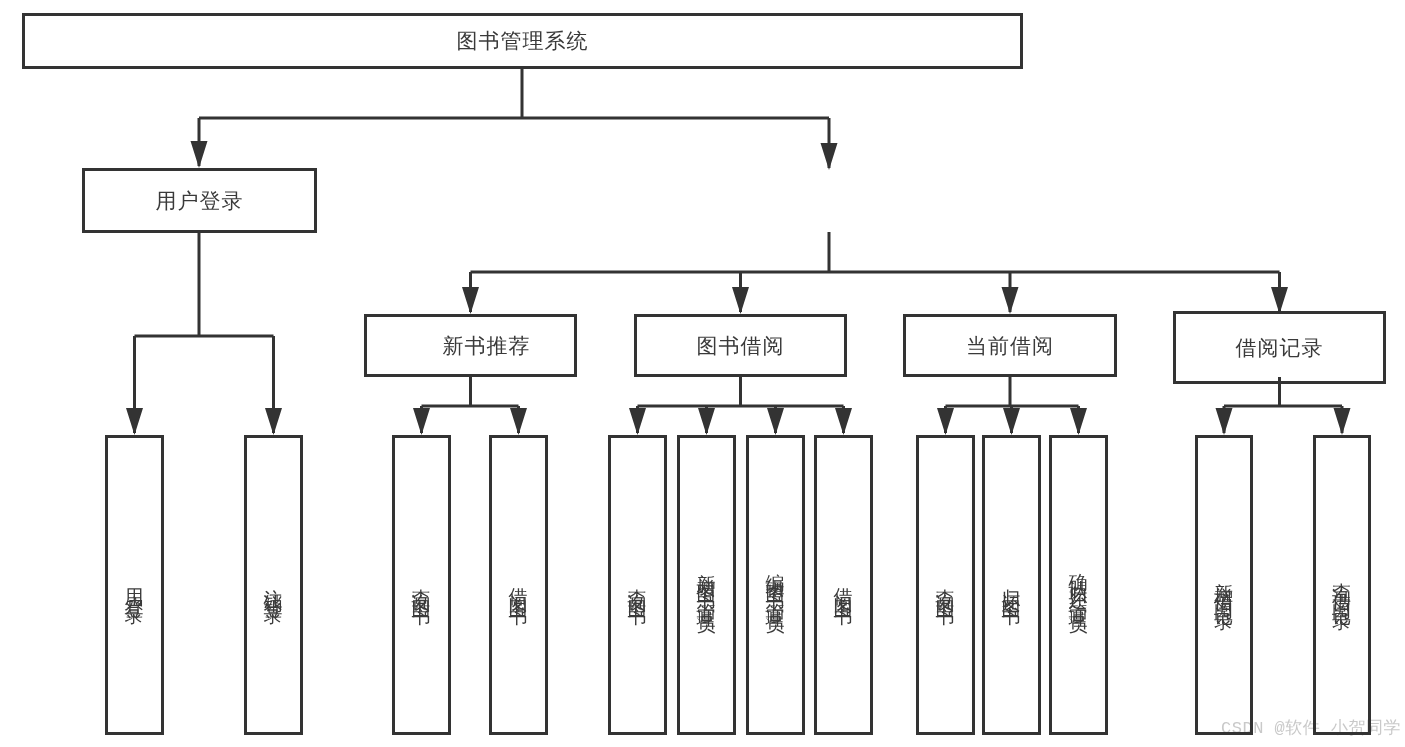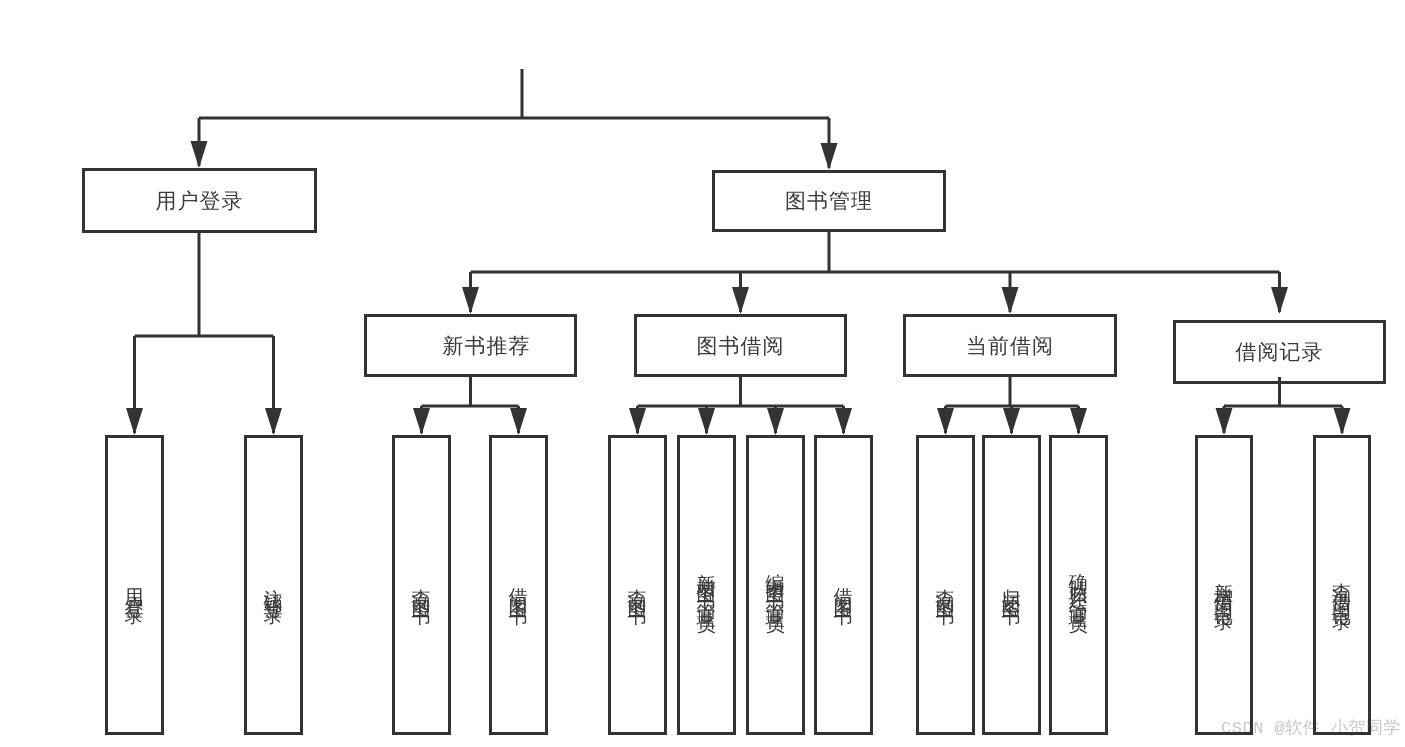--- a/index.html
+++ b/index.html
@@ -57,21 +57,21 @@
     font-family: Liberation Mono, monospace;
   }
 
   
   #n-root            { left: 22px;   top: 13px;  width: 1001px; height: 56px; }
   #n-user-login      { left: 82px;   top: 168px; width: 235px;  height: 65px; }
   #n-book-mgmt       { left: 712px;  top: 170px; width: 234px;  height: 62px; }
   #n-new-book-rec    { left: 364px;  top: 314px; width: 213px;  height: 63px; padding-left: 32px; }
   #n-book-borrow     { left: 634px;  top: 314px; width: 213px;  height: 63px; }
   #n-current-borrow  { left: 903px;  top: 314px; width: 214px;  height: 63px; }
-  #n-borrow-records  { left: 1173px; top: 320px; width: 213px;  height: 64px; }
+  #n-borrow-records  { left: 1173px; top: 311px; width: 213px;  height: 73px; }
 
   .leaf { top: 435px; height: 300px; }
   #l-user-login      { left: 105px;  width: 59px; }
   #l-logout          { left: 244px;  width: 59px; }
   #l-nbr-query       { left: 392px;  width: 59px; }
   #l-nbr-borrow      { left: 489px;  width: 59px; }
   #l-bb-query        { left: 608px;  width: 59px; }
   #l-bb-add          { left: 677px;  width: 59px; }
   #l-bb-edit         { left: 746px;  width: 59px; }
   #l-bb-borrow       { left: 814px;  width: 59px; }
@@ -105,26 +105,26 @@
     <path d="M740.5 377 V406 M637.5 406 H843.5 M637.5 406 V433 M706.5 406 V433 M775.5 406 V433 M843.5 406 V433"></path>
     <path fill="#333333" stroke="none" d="M637.5 435 l-8.5 -27 h17 z M706.5 435 l-8.5 -27 h17 z M775.5 435 l-8.5 -27 h17 z M843.5 435 l-8.5 -27 h17 z"></path>
 
     <path d="M1010 377 V406 M945.5 406 H1078.5 M945.5 406 V433 M1011.5 406 V433 M1078.5 406 V433"></path>
     <path fill="#333333" stroke="none" d="M945.5 435 l-8.5 -27 h17 z M1011.5 435 l-8.5 -27 h17 z M1078.5 435 l-8.5 -27 h17 z"></path>
 
     <path d="M1279.5 377 V406 M1224 406 H1342 M1224 406 V433 M1342 406 V433"></path>
     <path fill="#333333" stroke="none" d="M1224 435 l-8.5 -27 h17 z M1342 435 l-8.5 -27 h17 z"></path>
   </svg>
 
+  <div id="n-root" class="node node-h">
+    <span class="label">图书管理系统</span>
+  </div>
 
   <div id="n-user-login" class="node node-h">
     <span class="label">用户登录</span>
-  </div>
-  <div id="n-book-mgmt" class="node node-h">
-    <span class="label">图书管理</span>
   </div>
 
   <div id="n-new-book-rec" class="node node-h">
     <span class="label">新书推荐</span>
   </div>
   <div id="n-current-borrow" class="node node-h">
     <span class="label">当前借阅</span>
   </div>
   <div id="n-book-borrow" class="node node-h">
     <span class="label">图书借阅</span>

